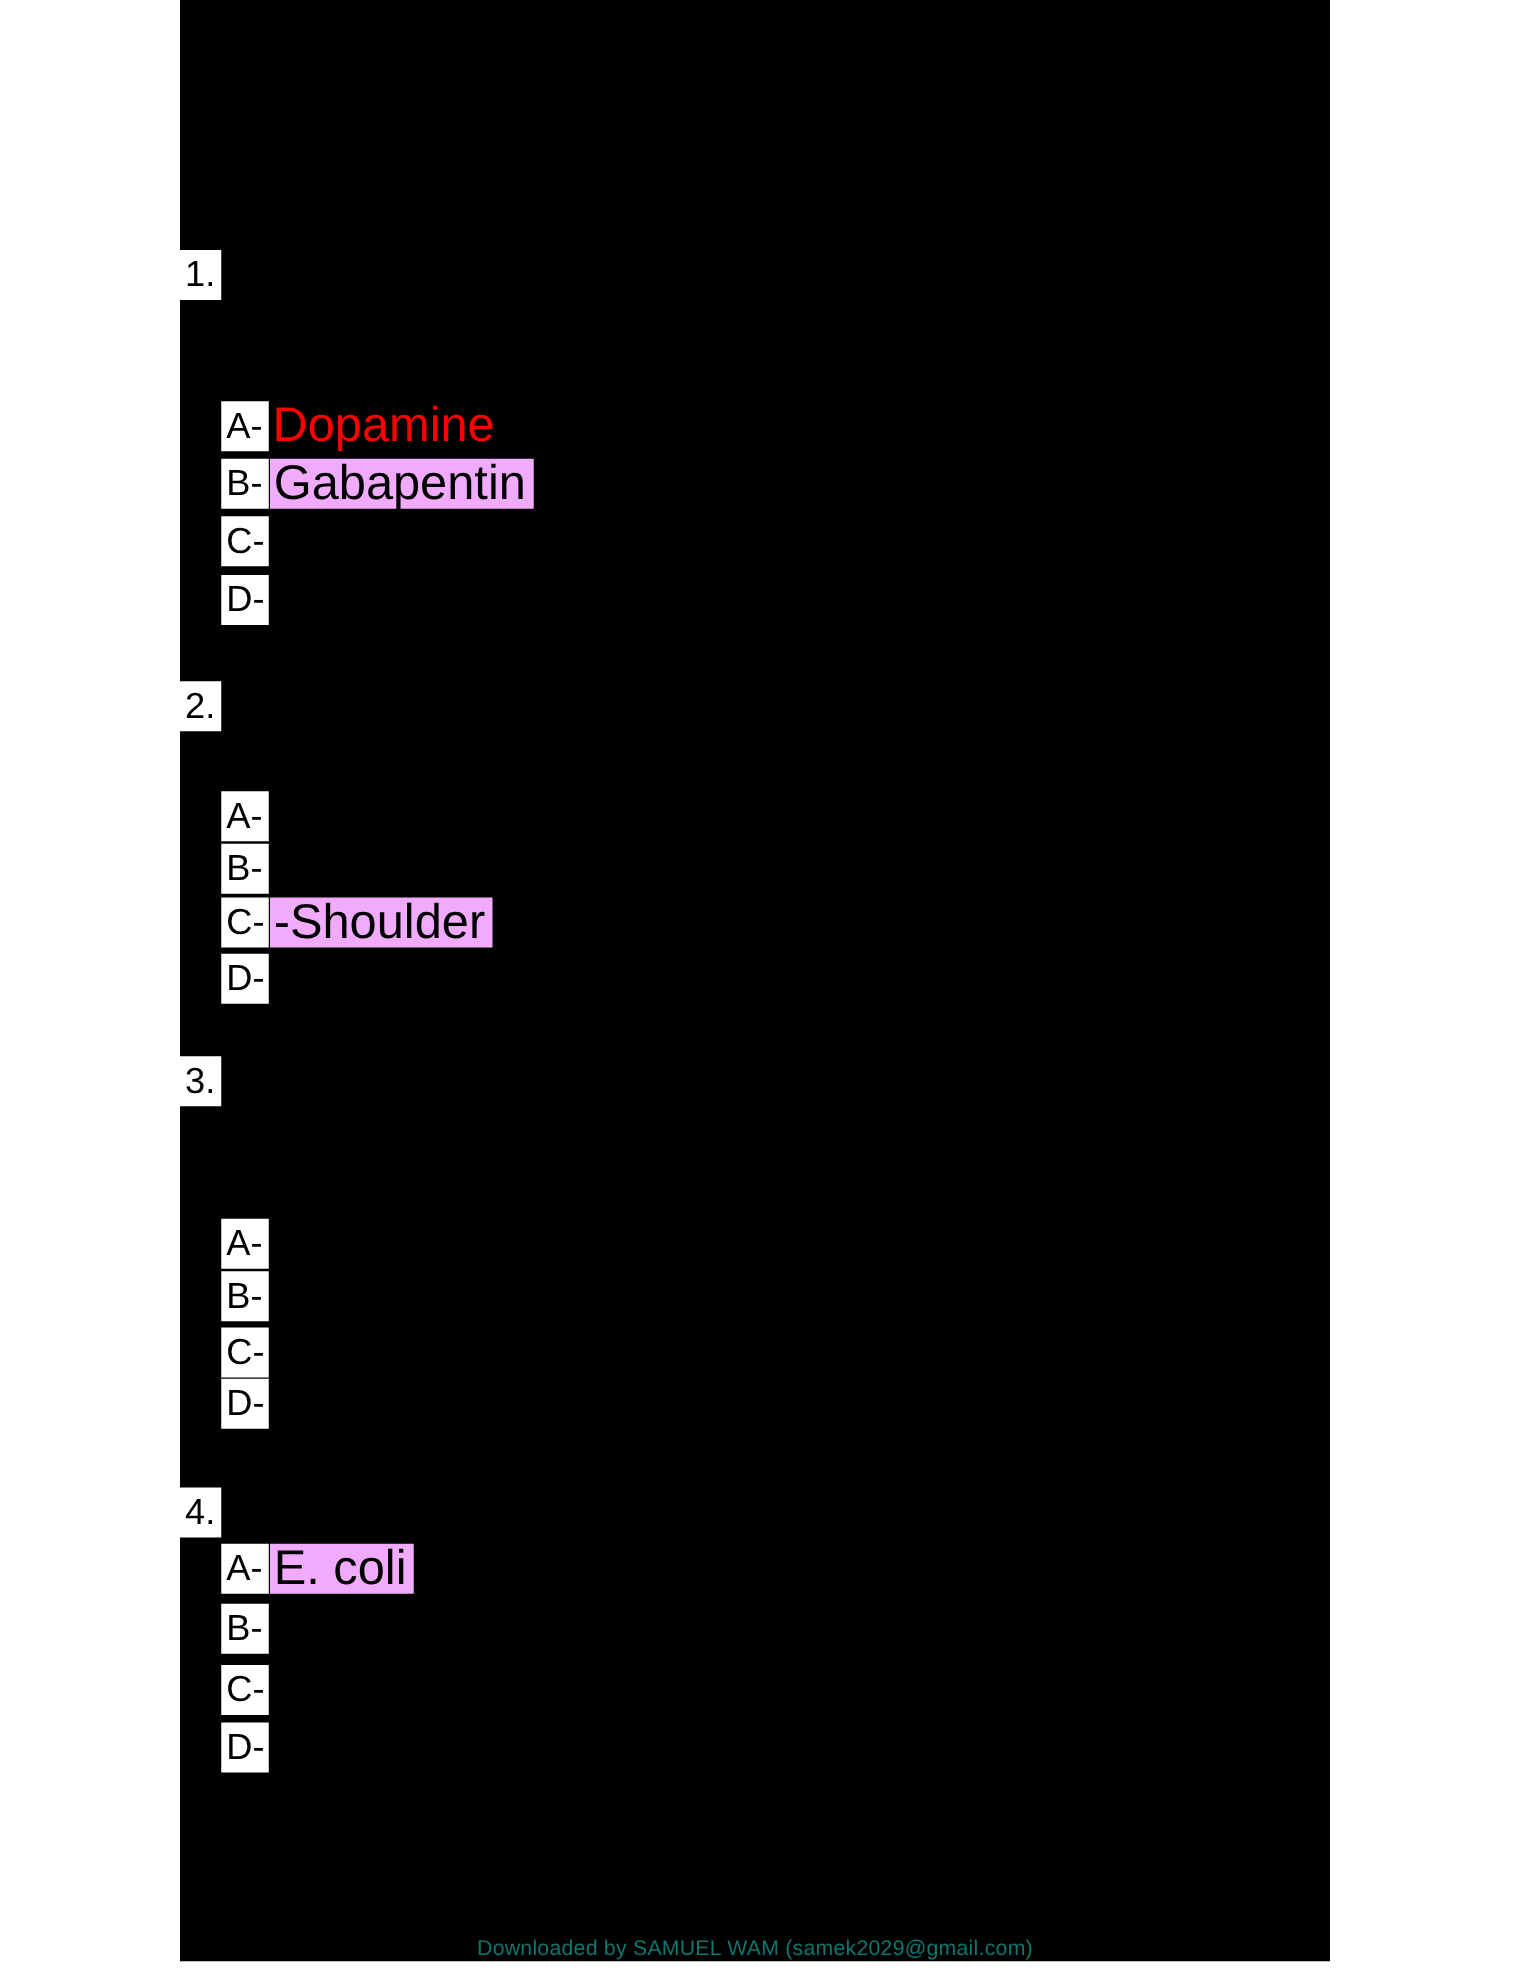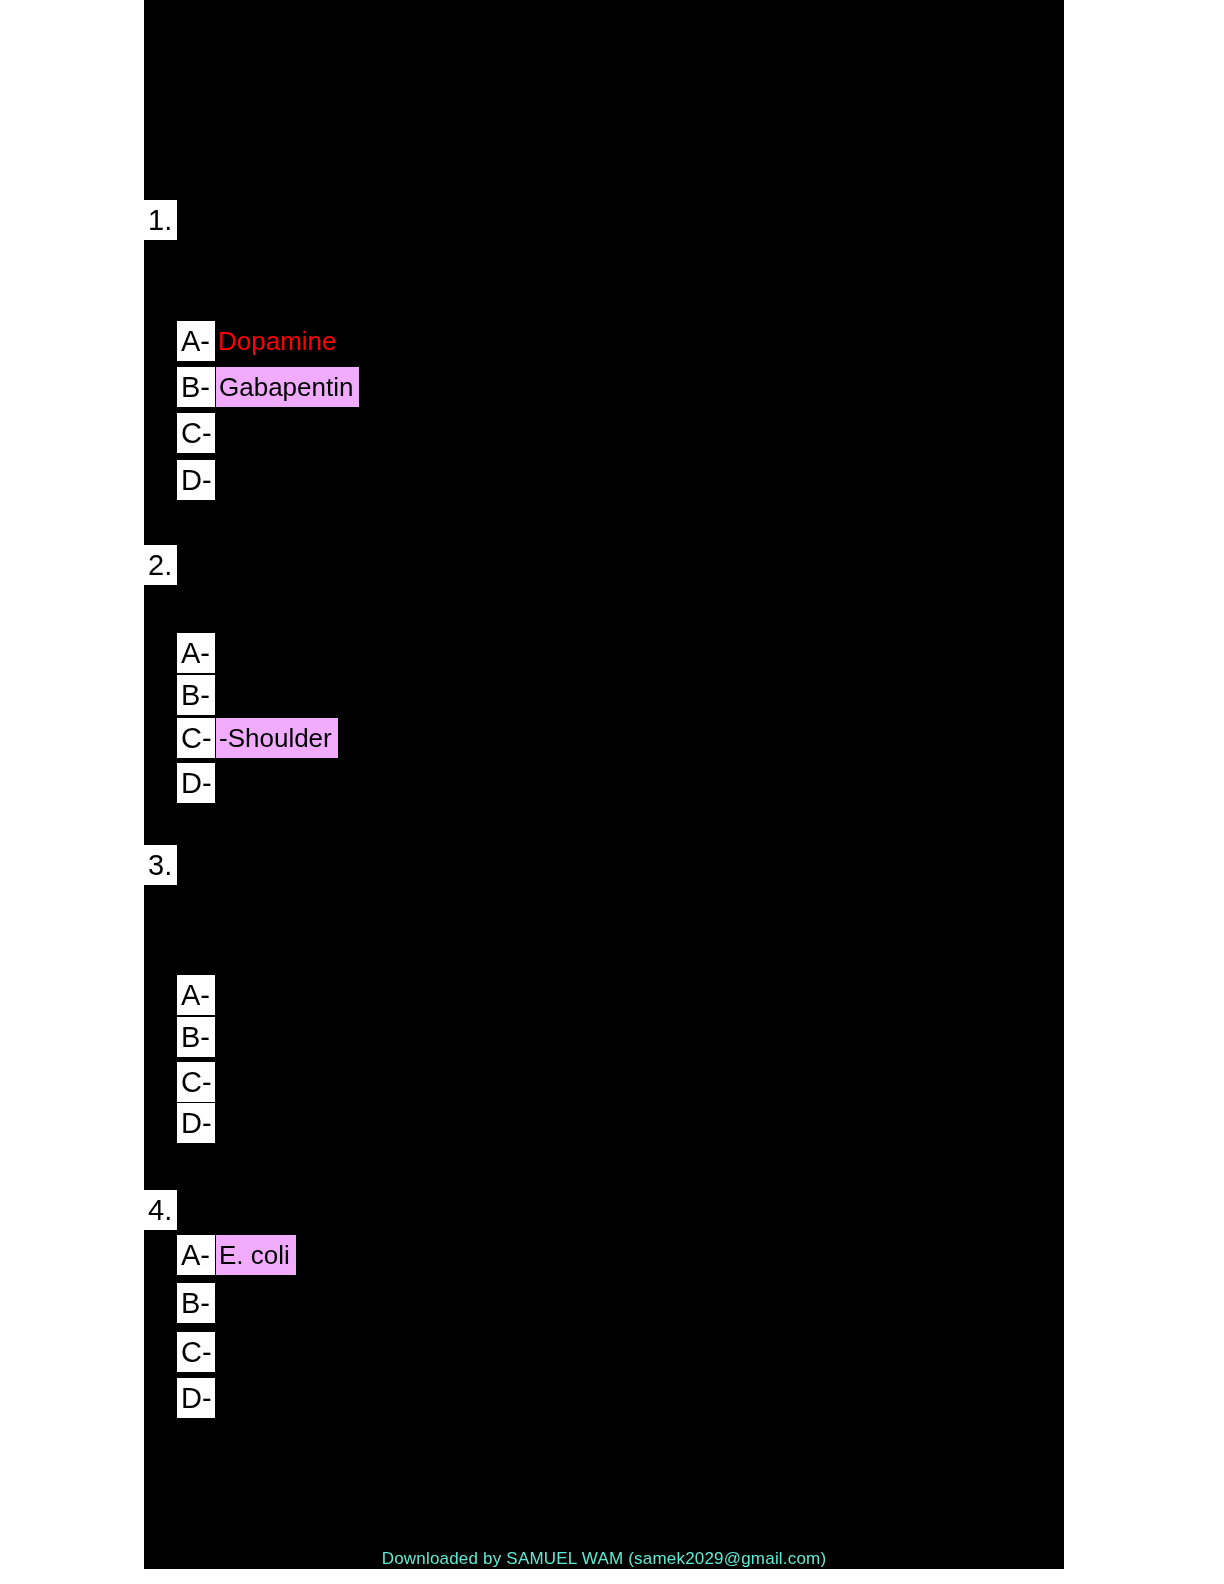--- a/index.html
+++ b/index.html
@@ -43,41 +43,41 @@
     width: 38px;
     height: 40px;
     background: #ffffff;
     color: #000000;
     font-size: 29px;
     line-height: 40px;
     padding-left: 4px;
     flex: 0 0 auto;
   }
   .answer {
-    font-size: 26px;
+    font-size: 39px;
     line-height: 40px;
     height: 40px;
   }
   .answer.red {
     color: #fe0000;
     margin-left: 3px;
   }
   .answer.hl {
     background: #f0abfc;
     color: #000000;
     padding: 0 6px 0 3px;
     margin-left: 1px;
   }
   .footer {
     position: absolute;
     left: 0;
     top: 1549px;
     width: 100%;
     text-align: center;
-    color: #5eead4;
+    color: #0f766e;
     font-size: 17px;
     line-height: 20px;
     letter-spacing: 0.2px;
   }
 </style>
 </head>
 <body>
 
 <div class="canvas">
   <div class="page">

